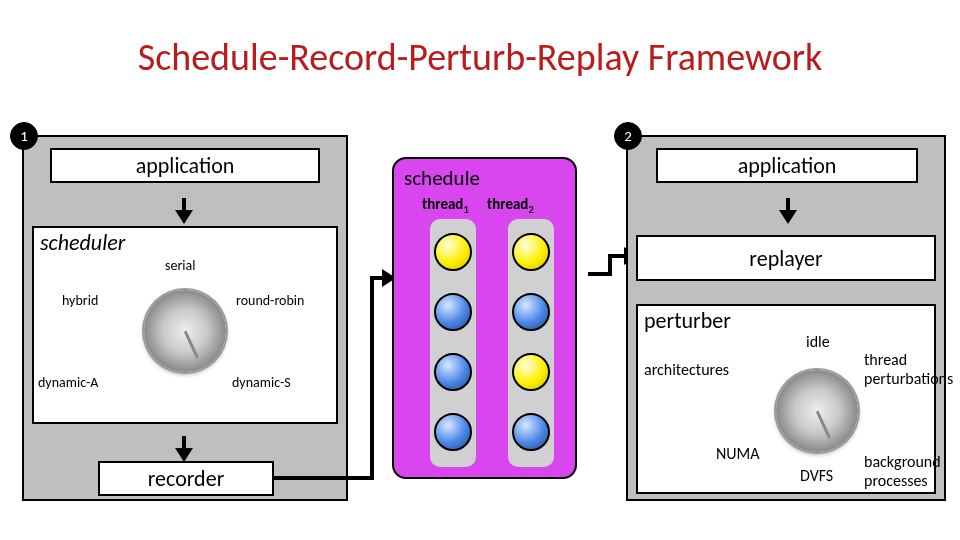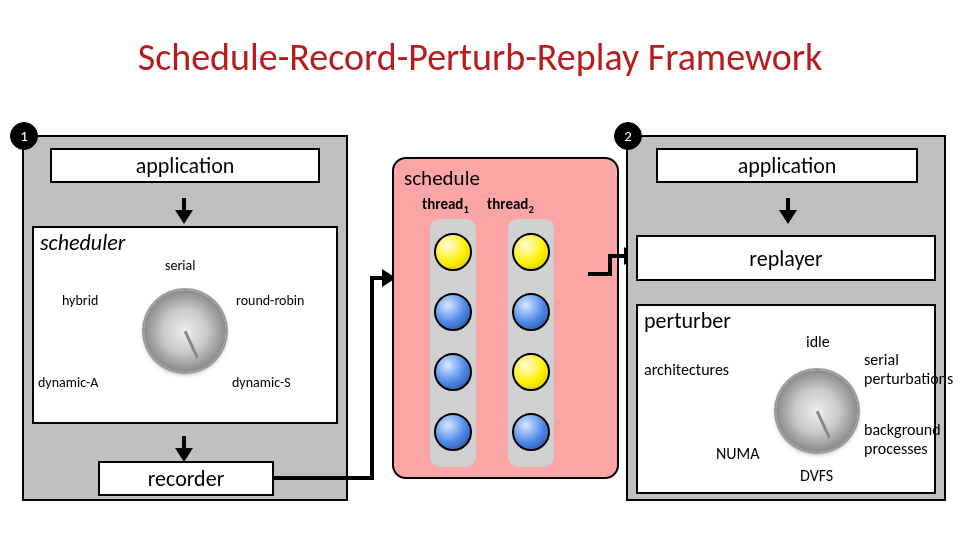--- a/index.html
+++ b/index.html
@@ -76,24 +76,24 @@
   .lbl {
     position: absolute;
     font-size: 14px;
     color: #000;
   }
   .lbl-sm { font-size: 16px; }
 
   .schedule-box {
     position: absolute;
     left: 392px; top: 157px;
-    width: 227px; height: 322px;
+    width: 185px; height: 322px;
     border: 2px solid #000;
     border-radius: 14px;
-    background: #fca5a5;
+    background: #d946ef;
   }
   .schedule-title {
     position: absolute;
     left: 10px; top: 6px;
     font-size: 21px;
   }
   .thread-title {
     position: absolute;
     top: 36px;
     font-size: 15px;
@@ -213,16 +213,16 @@
 <div class="arrow-down" style="left:779px; top:210px;"></div>
 
 <div class="whitebox" style="left:636px; top:235px; width:300px; height:46px;">replayer</div>
 
 <div class="whitebox" style="left:636px; top:304px; width:300px; height:190px; justify-content:flex-start;"></div>
 <div class="sched-title" style="left:644px; top:307px;">perturber</div>
 
 <div class="dial" style="left:776px; top:370px;"></div>
 <div class="lbl lbl-sm" style="left:806px; top:332px;text-align:center;">idle</div>
 <div class="lbl lbl-sm" style="left:644px; top:360px;">architectures</div>
-<div class="lbl lbl-sm" style="left:864px; top:350px; width:92px;">serial perturbations</div>
+<div class="lbl lbl-sm" style="left:864px; top:350px; width:92px;">thread perturbations</div>
 <div class="lbl lbl-sm" style="left:716px; top:444px;">NUMA</div>
 <div class="lbl lbl-sm" style="left:800px; top:466px;">DVFS</div>
-<div class="lbl lbl-sm" style="left:864px; top:420px; width:94px;">background processes</div>
+<div class="lbl lbl-sm" style="left:864px; top:452px; width:94px;">background processes</div>
 
 </body></html>

